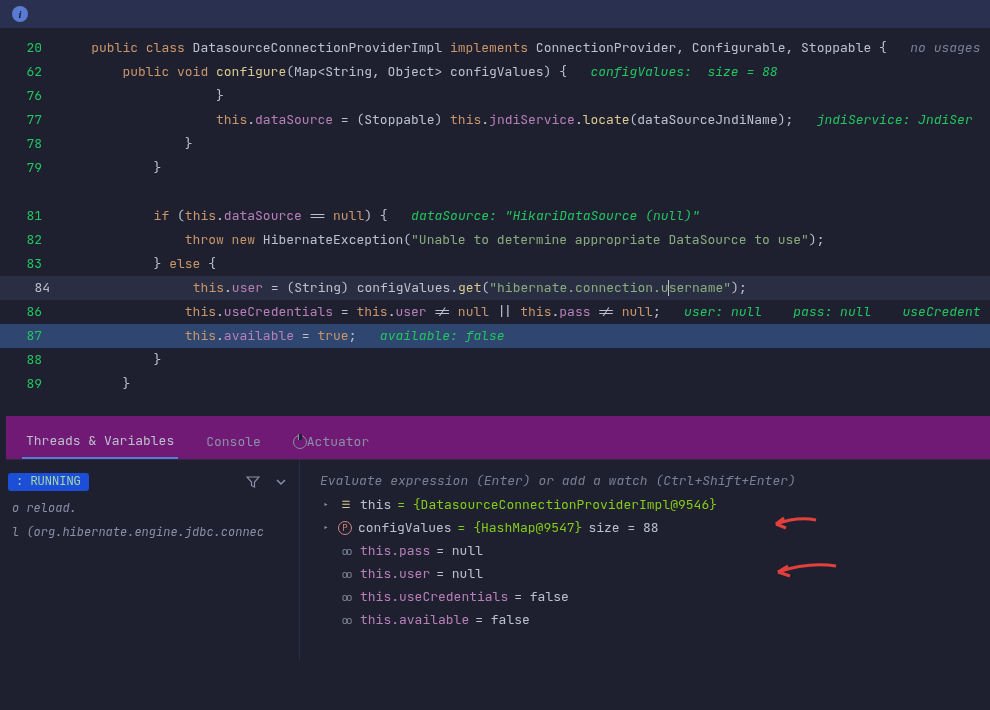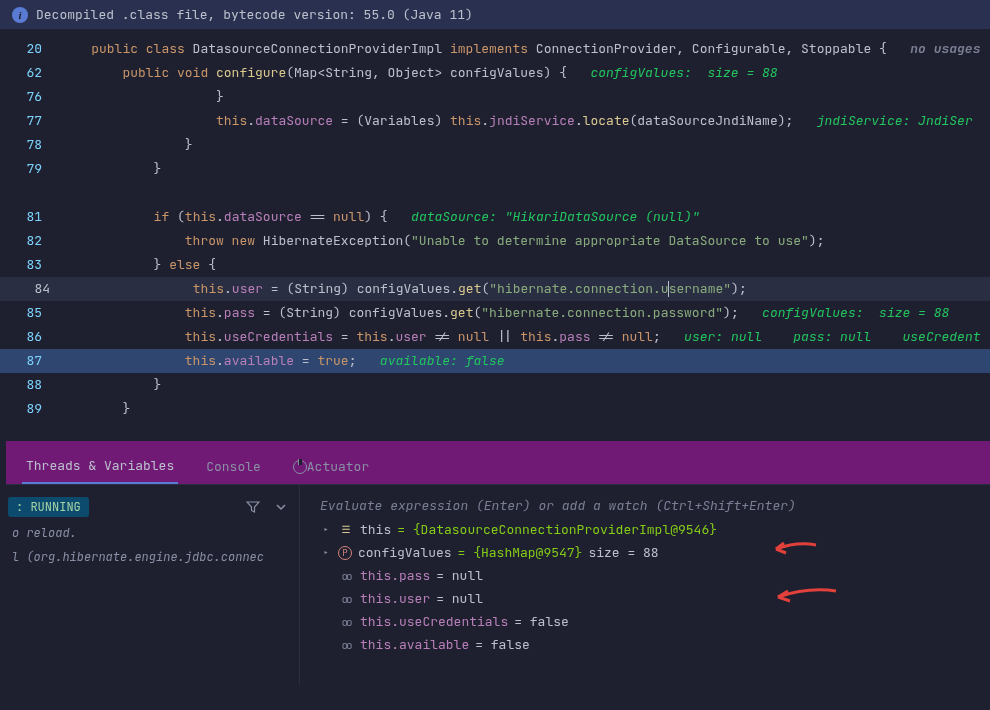--- a/index.html
+++ b/index.html
@@ -40,36 +40,36 @@
 }
 .line {
   display: flex;
   min-height: 24px;
   line-height: 24px;
 }
 .gutter {
   width: 60px;
   text-align: right;
   padding-right: 18px;
-  color: #7dd3fc;
+  color: #22c55e;
   flex-shrink: 0;
   user-select: none;
 }
 .code {
   flex: 1;
   white-space: pre;
   overflow: hidden;
 }
 .kw { color: #ca9669; }
 .type { color: #bcc0cc; }
 .method { color: #d9c98f; }
 .field { color: #b87fb8; }
 .str { color: #8aac7d; }
 .hint { color: #22c55e; font-style: italic; }
-.usage { color: #7a7f93; font-style: italic; font-weight: bold; }
+.usage { color: #7a7f93; font-style: italic; }
 .line-current .gutter { color: #bcc0cc; }
 .line-current { background: #2a2e42; padding-left: 8px; }
 .line-highlight { background: #2e4670; }
 .panel-tabs {
   display: flex;
   padding: 8px 16px 0;
   border-bottom: 1px solid #2a2e42;
   background: #701a75;
   margin-top: 20px;
   gap: 24px;
@@ -116,25 +116,26 @@
   border-right: 1px solid #2a2e42;
   padding: 8px 0;
 }
 .threads-toolbar {
   display: flex;
   justify-content: space-between;
   padding: 4px 8px;
   align-items: center;
 }
 .status-running {
-  background: #0c4a6e;
+  background: #1d4ed8;
   color: #a3d4a5;
   padding: 2px 8px;
   border-radius: 3px;
   font-size: 12px;
+  font-family: Liberation Mono, monospace;
 }
 .toolbar-icons {
   display: flex;
   gap: 8px;
   align-items: center;
 }
 .filter-icon {
   width: 20px;
   height: 20px;
   display: flex;
@@ -201,39 +202,38 @@
   background: #bcc0cc;
   vertical-align: middle;
   margin-left: -1px;
 }
 </style>
 </head>
 <body>
 
 <div class="banner">
   <span class="info-icon">i</span>
-  <span>Decompiled .class file, bytecode version: 55.0 (Java 11)</span>
 </div>
 
 <div class="editor">
   <div class="line">
     <div class="gutter">20</div>
     <div class="code">    <span class="kw">public class </span><span class="type">DatasourceConnectionProviderImpl </span><span class="kw">implements </span><span class="type">ConnectionProvider, Configurable, Stoppable { </span>  <span class="usage">no usages</span></div>
   </div>
   <div class="line">
     <div class="gutter">62</div>
     <div class="code">        <span class="kw">public void </span><span class="method">configure</span><span class="type">(Map&lt;String, Object&gt; configValues) {   </span><span class="hint">configValues:  size = 88</span></div>
   </div>
   <div class="line">
     <div class="gutter">76</div>
     <div class="code">                    <span>}</span></div>
   </div>
   <div class="line">
     <div class="gutter">77</div>
-    <div class="code">                    <span class="kw">this</span><span>.</span><span class="field">dataSource</span><span> = (Variables) </span><span class="kw">this</span><span>.</span><span class="field">jndiService</span><span>.</span><span class="method">locate</span><span>(dataSourceJndiName);   </span><span class="hint">jndiService: JndiSer</span></div>
+    <div class="code">                    <span class="kw">this</span><span>.</span><span class="field">dataSource</span><span> = (Stoppable) </span><span class="kw">this</span><span>.</span><span class="field">jndiService</span><span>.</span><span class="method">locate</span><span>(dataSourceJndiName);   </span><span class="hint">jndiService: JndiSer</span></div>
   </div>
   <div class="line">
     <div class="gutter">78</div>
     <div class="code">                <span>}</span></div>
   </div>
   <div class="line">
     <div class="gutter">79</div>
     <div class="code">            <span>}</span></div>
   </div>
   <div class="line">
@@ -248,24 +248,20 @@
     <div class="gutter">82</div>
     <div class="code">                <span class="kw">throw new </span><span class="type">HibernateException(</span><span class="str">"Unable to determine appropriate DataSource to use"</span><span>);</span></div>
   </div>
   <div class="line">
     <div class="gutter">83</div>
     <div class="code">            <span>} </span><span class="kw">else</span><span> {</span></div>
   </div>
   <div class="line line-current">
     <div class="gutter">84</div>
     <div class="code">                <span class="kw">this</span><span>.</span><span class="field">user</span><span> = (String) configValues.</span><span class="method">get</span><span>(</span><span class="str">"hibernate.connection.u</span><span class="cursor"></span><span class="str">sername"</span><span>);</span></div>
-  </div>
-  <div class="line">
-    <div class="gutter">85</div>
-    <div class="code">                <span class="kw">this</span><span>.</span><span class="field">pass</span><span> = (String) configValues.</span><span class="method">get</span><span>(</span><span class="str">"hibernate.connection.password"</span><span>);   </span><span class="hint">configValues:  size = 88</span></div>
   </div>
   <div class="line">
     <div class="gutter">86</div>
     <div class="code">                <span class="kw">this</span><span>.</span><span class="field">useCredentials</span><span> = </span><span class="kw">this</span><span>.</span><span class="field">user</span><span> != </span><span class="kw">null</span><span> || </span><span class="kw">this</span><span>.</span><span class="field">pass</span><span> != </span><span class="kw">null</span><span>;   </span><span class="hint">user: null    pass: null    useCredent</span></div>
   </div>
   <div class="line line-highlight">
     <div class="gutter">87</div>
     <div class="code">                <span class="kw">this</span><span>.</span><span class="field">available</span><span> = </span><span class="kw">true</span><span>;   </span><span class="hint">available: false</span></div>
   </div>
   <div class="line">

